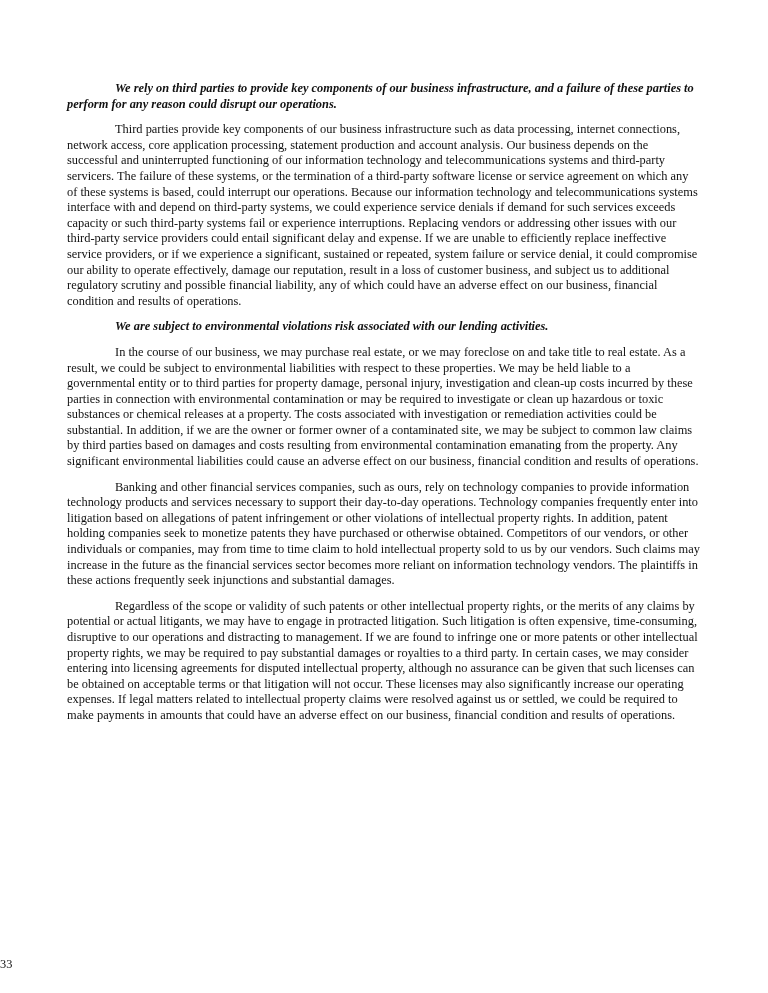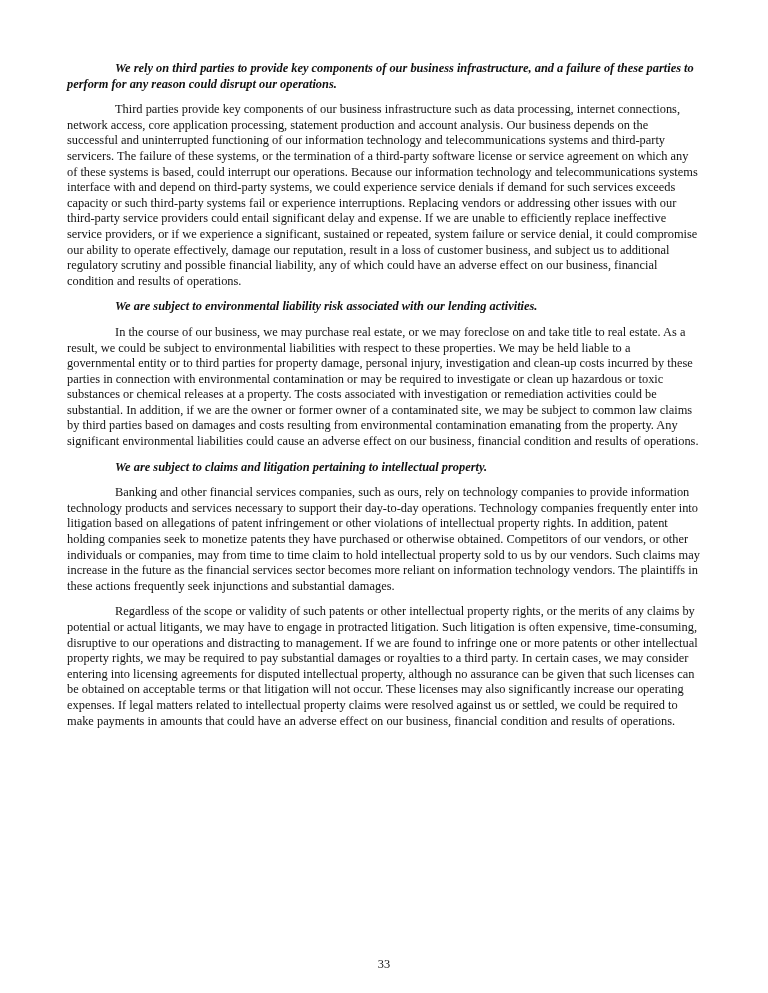--- a/index.html
+++ b/index.html
@@ -2,43 +2,42 @@
 <html><head>
   <meta charset="utf-8">
   <style>
     html, body { margin: 0; padding: 0; background: #ffffff; }
     body {
       width: 768px; height: 993px; position: relative; overflow: hidden;
       font-family: "Liberation Serif", serif;
       color: #111111;
     }
     .page {
-      position: absolute; left: 67px; top: 61px; width: 642px;
+      position: absolute; left: 67px; top: 81px; width: 642px;
       font-size: 12.4px; line-height: 15.6px;
     }
     .heading {
       font-weight: bold; font-style: italic;
       text-indent: 48px; margin: 0 0 10px 0;
     }
     .para {
       text-indent: 48px; margin: 0 8px 10px 0;
     }
     .page-number {
       position: absolute; left: 0; width: 768px; top: 957px;
-      text-align: center; font-size: 12.4px;
+      font-size: 12.4px;
     }
   </style>
 </head>
 <body>
 
 <div class="page">
   <p class="heading">We rely on third parties to provide key components of our business infrastructure, and a failure of these parties to perform for any reason could disrupt our operations.</p>
   <p class="para">Third parties provide key components of our business infrastructure such as data processing, internet connections, network access, core application processing, statement production and account analysis. Our business depends on the successful and uninterrupted functioning of our information technology and telecommunications systems and third-party servicers. The failure of these systems, or the termination of a third-party software license or service agreement on which any of these systems is based, could interrupt our operations. Because our information technology and telecommunications systems interface with and depend on third-party systems, we could experience service denials if demand for such services exceeds capacity or such third-party systems fail or experience interruptions. Replacing vendors or addressing other issues with our third-party service providers could entail significant delay and expense. If we are unable to efficiently replace ineffective service providers, or if we experience a significant, sustained or repeated, system failure or service denial, it could compromise our ability to operate effectively, damage our reputation, result in a loss of customer business, and subject us to additional regulatory scrutiny and possible financial liability, any of which could have an adverse effect on our business, financial condition and results of operations.</p>
 
-  <p class="heading">We are subject to environmental liability risk associated with our lending activities.</p>
+  <p class="heading">We are subject to environmental violations risk associated with our lending activities.</p>
   <p class="para">In the course of our business, we may purchase real estate, or we may foreclose on and take title to real estate. As a result, we could be subject to environmental liabilities with respect to these properties. We may be held liable to a governmental entity or to third parties for property damage, personal injury, investigation and clean-up costs incurred by these parties in connection with environmental contamination or may be required to investigate or clean up hazardous or toxic substances or chemical releases at a property. The costs associated with investigation or remediation activities could be substantial. In addition, if we are the owner or former owner of a contaminated site, we may be subject to common law claims by third parties based on damages and costs resulting from environmental contamination emanating from the property. Any significant environmental liabilities could cause an adverse effect on our business, financial condition and results of operations.</p>
 
-  <p class="heading">We are subject to claims and litigation pertaining to intellectual property.</p>
   <p class="para">Banking and other financial services companies, such as ours, rely on technology companies to provide information technology products and services necessary to support their day-to-day operations. Technology companies frequently enter into litigation based on allegations of patent infringement or other violations of intellectual property rights. In addition, patent holding companies seek to monetize patents they have purchased or otherwise obtained. Competitors of our vendors, or other individuals or companies, may from time to time claim to hold intellectual property sold to us by our vendors. Such claims may increase in the future as the financial services sector becomes more reliant on information technology vendors. The plaintiffs in these actions frequently seek injunctions and substantial damages.</p>
   <p class="para">Regardless of the scope or validity of such patents or other intellectual property rights, or the merits of any claims by potential or actual litigants, we may have to engage in protracted litigation. Such litigation is often expensive, time-consuming, disruptive to our operations and distracting to management. If we are found to infringe one or more patents or other intellectual property rights, we may be required to pay substantial damages or royalties to a third party. In certain cases, we may consider entering into licensing agreements for disputed intellectual property, although no assurance can be given that such licenses can be obtained on acceptable terms or that litigation will not occur. These licenses may also significantly increase our operating expenses. If legal matters related to intellectual property claims were resolved against us or settled, we could be required to make payments in amounts that could have an adverse effect on our business, financial condition and results of operations.</p>
 </div>
 
 <div class="page-number">33</div>
 
 </body></html>

